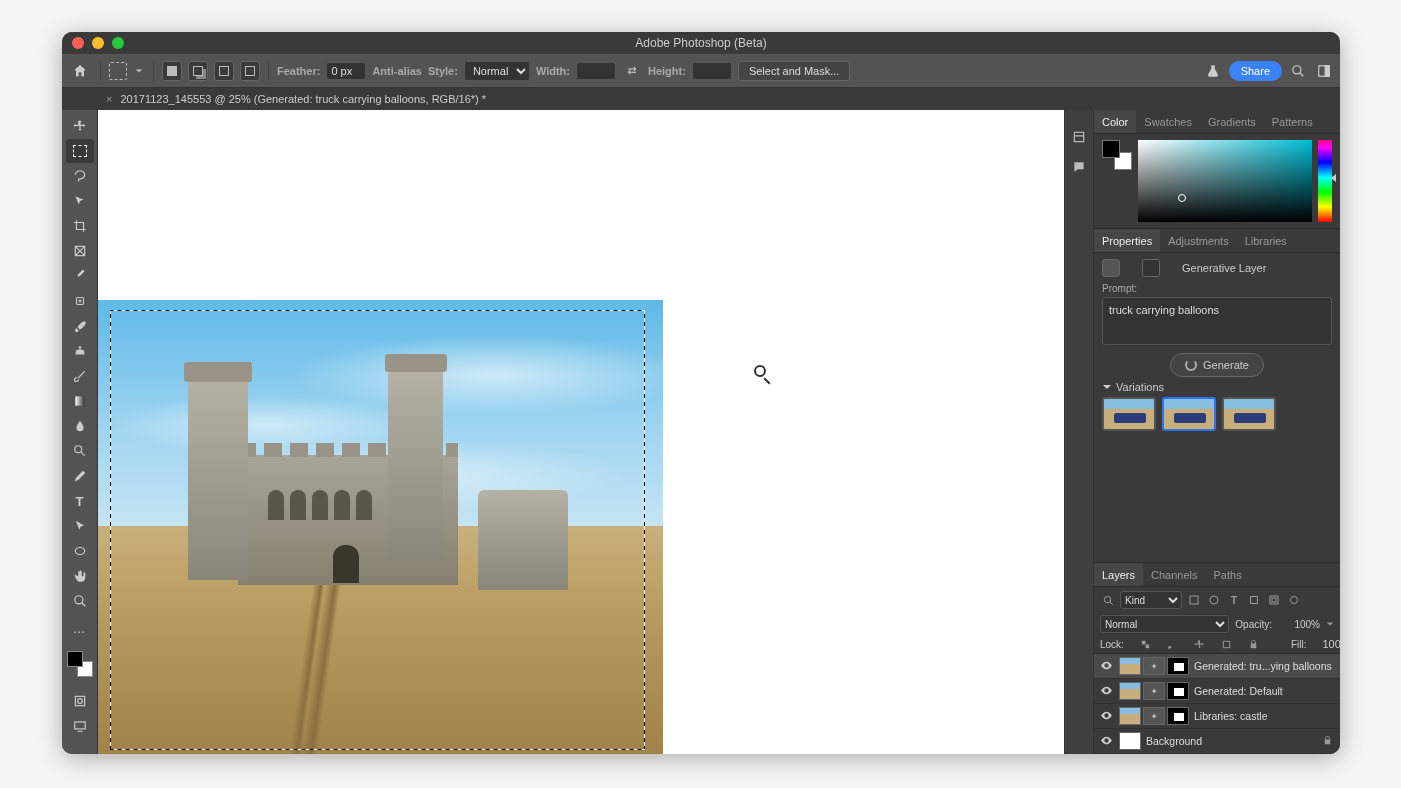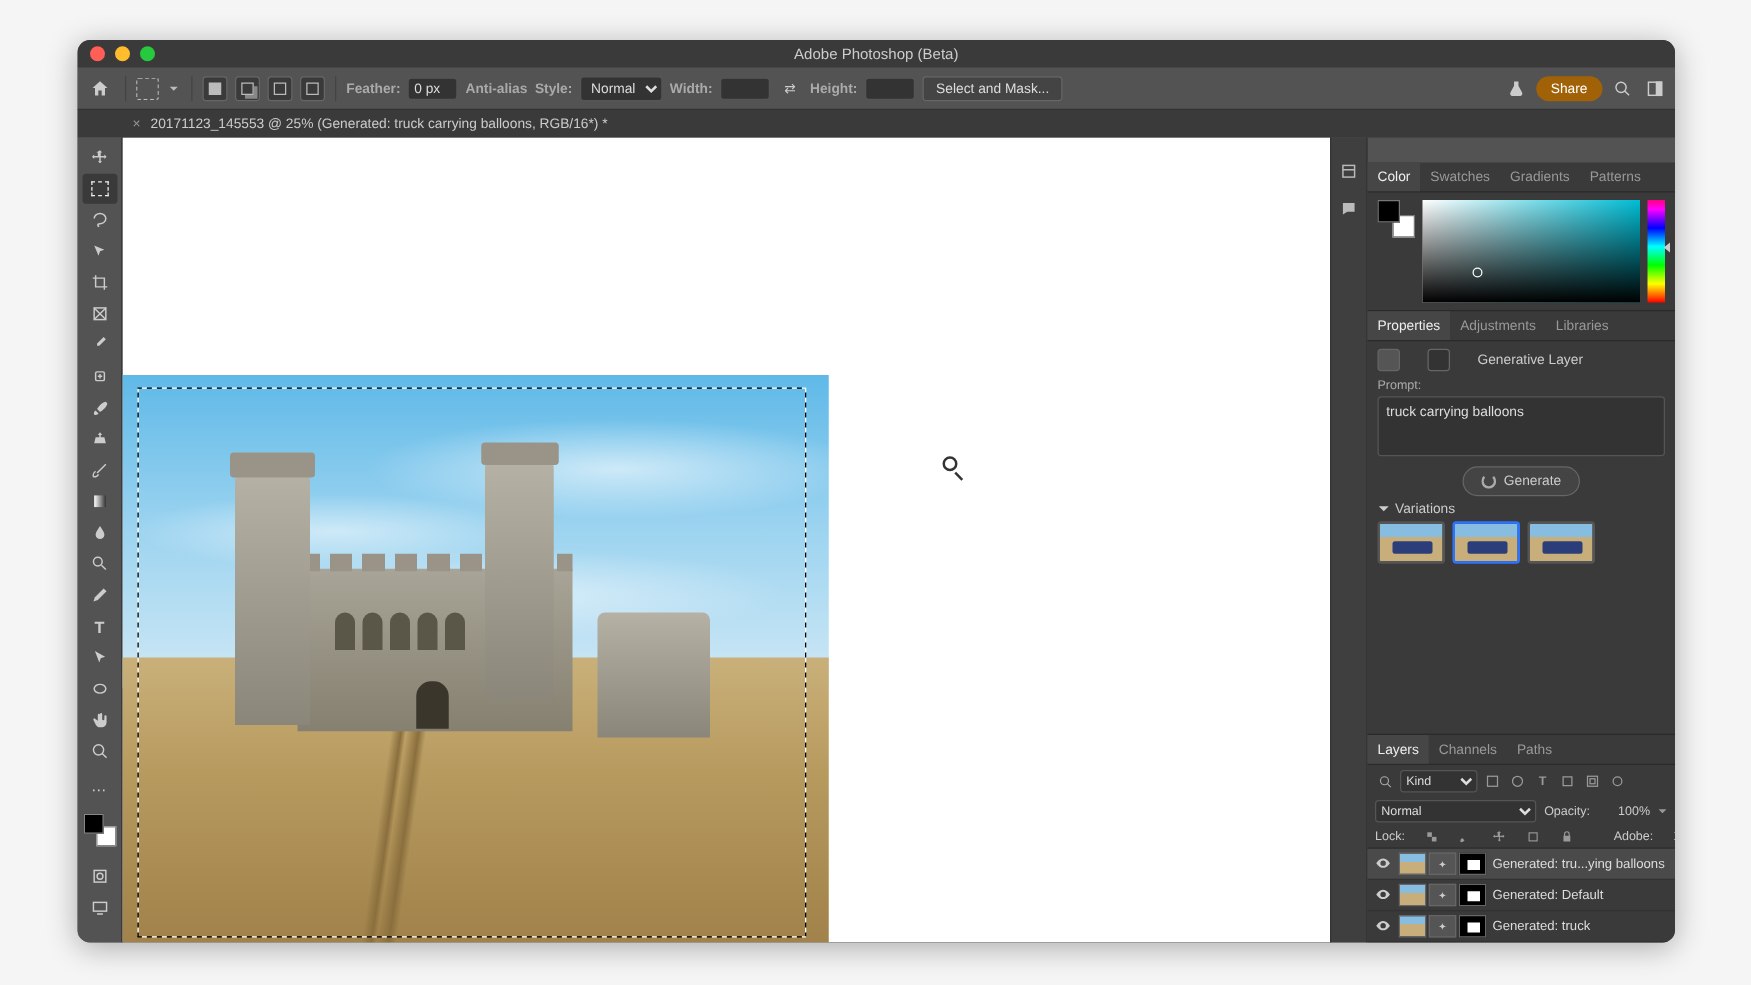--- a/index.html
+++ b/index.html
@@ -21,21 +21,21 @@
 .optbar .home { width: 24px; height: 24px; display:flex; align-items:center; justify-content:center; }
 .optbar .marquee-ic { width:18px; height:18px; border:1px dashed #bbb; border-radius:2px; }
 .optbar .dd { width:12px; height:12px; display:flex; align-items:center; justify-content:center; }
 .optbar .sep { width:1px; height:20px; background:#444; margin:0 2px; }
 .optbar .sqbtn { width:20px; height:20px; background:#3a3a3a; border:1px solid #666; display:flex; align-items:center; justify-content:center; border-radius:3px; }
 .optbar label { color:#aaa; font-size:11px;font-weight:bold; }
 .optbar input[type=text] { background:#333; border:1px solid #555; color:#ddd; font-size:11px; width:40px; height:18px; padding:0 4px; border-radius:3px; }
 .optbar select { background:#333; border:1px solid #555; color:#ddd; font-size:11px; height:20px; border-radius:3px; padding:0 4px; }
 .optbar .wide { width:60px; }
 .optbar .flex-grow { flex:1; }
-.optbar .share { background:#a16207; color:#fff; padding:4px 12px; border-radius:20px; font-size:11px; }
+.optbar .share { background:#3b82f6; color:#fff; padding:4px 12px; border-radius:20px; font-size:11px; }
 .optbar .ricon { width:20px; height:20px; display:flex; align-items:center; justify-content:center; color:#ccc; }
 .optbar .mask-btn { background:#444; border:1px solid #666; padding:3px 10px; border-radius:3px; color:#ddd; font-size:11px; }
 
 
 .doctab-row { height: 22px; background: #3a3a3a; display:flex; align-items:center; padding-left: 34px; }
 .doctab { display:flex; align-items:center; gap:8px; color:#ccc; font-size:11px; padding:0 10px; }
 .doctab .close-x { cursor:pointer; color:#999; }
 
 
 .main { position:absolute; top:78px; left:0; right:0; bottom:0; display:flex; }
@@ -78,21 +78,21 @@
 }
 .zoom-cursor { position:absolute; left:656px; top:255px; width:16px; height:16px; }
 .zoom-cursor .c1 { width:12px; height:12px; border:2px solid #333; border-radius:50%; position:absolute; }
 .zoom-cursor .c2 { width:2px; height:8px; background:#333; position:absolute; left:12px; top:12px; transform:rotate(-45deg); }
 
 
 .ministrip { width:30px; background:#3f3f3f; border-left:1px solid #333; border-right:1px solid #333; display:flex; flex-direction:column; align-items:center; padding-top:18px; gap:12px; }
 .ministrip .mi { width:18px; height:18px; color:#bbb; display:flex; align-items:center; justify-content:center; }
 
 
-.panels { width:246px; background:#3a3a3a; display:flex; flex-direction:column; color:#ccc; font-size:11px;margin-top:20px; }
+.panels { width:246px; background:#3a3a3a; display:flex; flex-direction:column; color:#ccc; font-size:11px; }
 .panel-tabs { display:flex; height:24px; align-items:center; border-bottom:1px solid #2a2a2a; }
 .panel-tab { padding:0 8px; height:100%; display:flex; align-items:center; color:#999; cursor:pointer; }
 .panel-tab.active { color:#eee; background:#464646; }
 .panel-body { padding:6px 8px; }
 .color-panel .picker { display:flex; gap:6px; }
 .swatch-box { position:relative; width:30px; height:30px; }
 .swatch-box .b { position:absolute; right:0; bottom:0; width:18px; height:18px; background:#fff; border:1px solid #777; }
 .swatch-box .f { position:absolute; left:0; top:0; width:18px; height:18px; background:#000; border:1px solid #777; }
 .sat-box { flex:1; height:82px; background:linear-gradient(to top, #000, transparent), linear-gradient(to right, #fff, #00bcd4); position:relative; }
 .sat-box .ring { position:absolute; width:8px; height:8px; border:1px solid #fff; border-radius:50%; left:40px; top:54px; }
@@ -520,21 +520,21 @@
               <svg width="11" height="11" viewBox="0 0 24 24" fill="none" stroke="#999" stroke-width="2">
                 <rect x="5" y="5" width="14" height="14"></rect>
               </svg>
             </div>
           <div class="ic">
               <svg width="11" height="11" viewBox="0 0 24 24" fill="#999">
                 <path d="M7 10V7a5 5 0 0110 0v3h1v10H6V10h1zm2 0h6V7a3 3 0 00-6 0v3z"></path>
               </svg>
             </div>
           <div style="flex:1;"></div>
-          <span style="font-size:10px;">Adobe:</span>
+          <span style="font-size:10px;">Fill:</span>
           <span class="opv">100%</span>
           <svg width="8" height="8" viewBox="0 0 10 10" fill="#999">
               <path d="M1 3l4 4 4-4z"></path>
             </svg>
         </div>
         <div class="layer-stack" id="layer-stack">
             <div class="layer-row sel">
               <div class="eye"><svg width="13" height="13" viewBox="0 0 24 24" fill="#ccc">
                   <path d="M12 5C6 5 2 12 2 12s4 7 10 7 10-7 10-7-4-7-10-7zm0 11a4 4 0 110-8 4 4 0 010 8z"></path>
                 </svg></div>
@@ -558,21 +558,33 @@
             </div>
             <div class="layer-row">
               <div class="eye"><svg width="13" height="13" viewBox="0 0 24 24" fill="#ccc">
                   <path d="M12 5C6 5 2 12 2 12s4 7 10 7 10-7 10-7-4-7-10-7zm0 11a4 4 0 110-8 4 4 0 010 8z"></path>
                 </svg></div>
               <div class="thumbs">
                 <div class="th"></div>
                 <div class="th fx">✦</div>
                 <div class="th mask"></div>
               </div>
-              <div class="lname">Generated: truck</div>
+              <div class="lname">Libraries: castle</div>
+            </div>
+            <div class="layer-row">
+              <div class="eye"><svg width="13" height="13" viewBox="0 0 24 24" fill="#ccc">
+                  <path d="M12 5C6 5 2 12 2 12s4 7 10 7 10-7 10-7-4-7-10-7zm0 11a4 4 0 110-8 4 4 0 010 8z"></path>
+                </svg></div>
+              <div class="thumbs">
+                <div class="th full"></div>
+              </div>
+              <div class="lname">Background</div>
+              <div class="lock-ic"><svg width="11" height="11" viewBox="0 0 24 24" fill="#999">
+                  <path d="M7 10V7a5 5 0 0110 0v3h1v10H6V10h1zm2 0h6V7a3 3 0 00-6 0v3z"></path>
+                </svg></div>
             </div>
           </div>
       </div>
 
     </div>
 
   </div>
 </div>
 
 </body></html>

